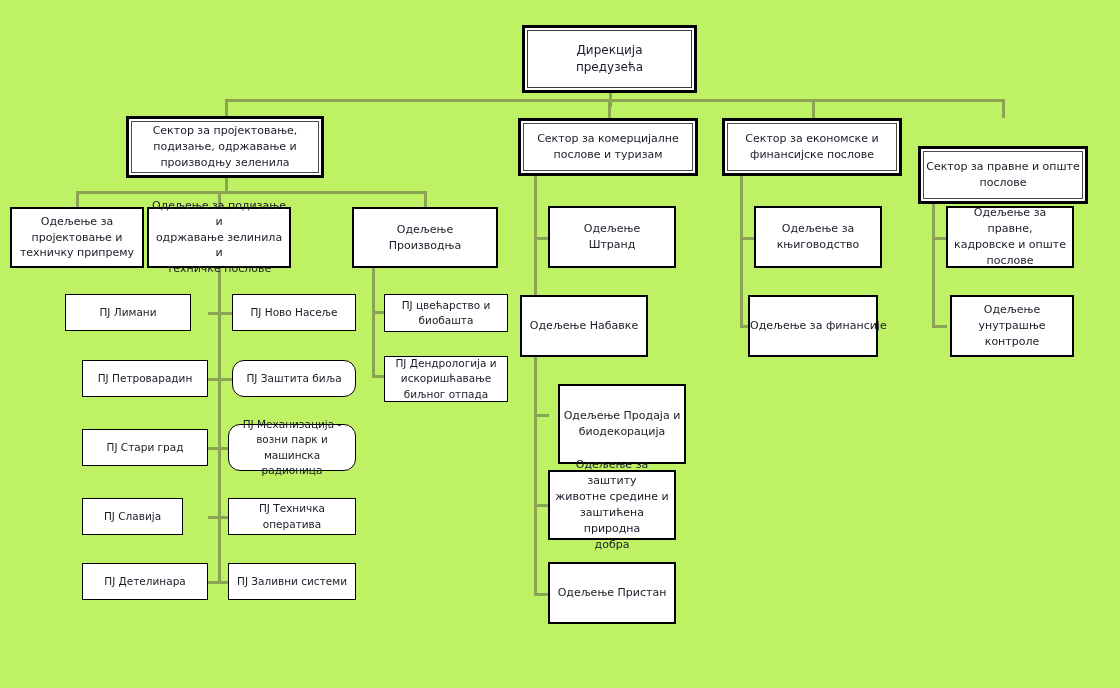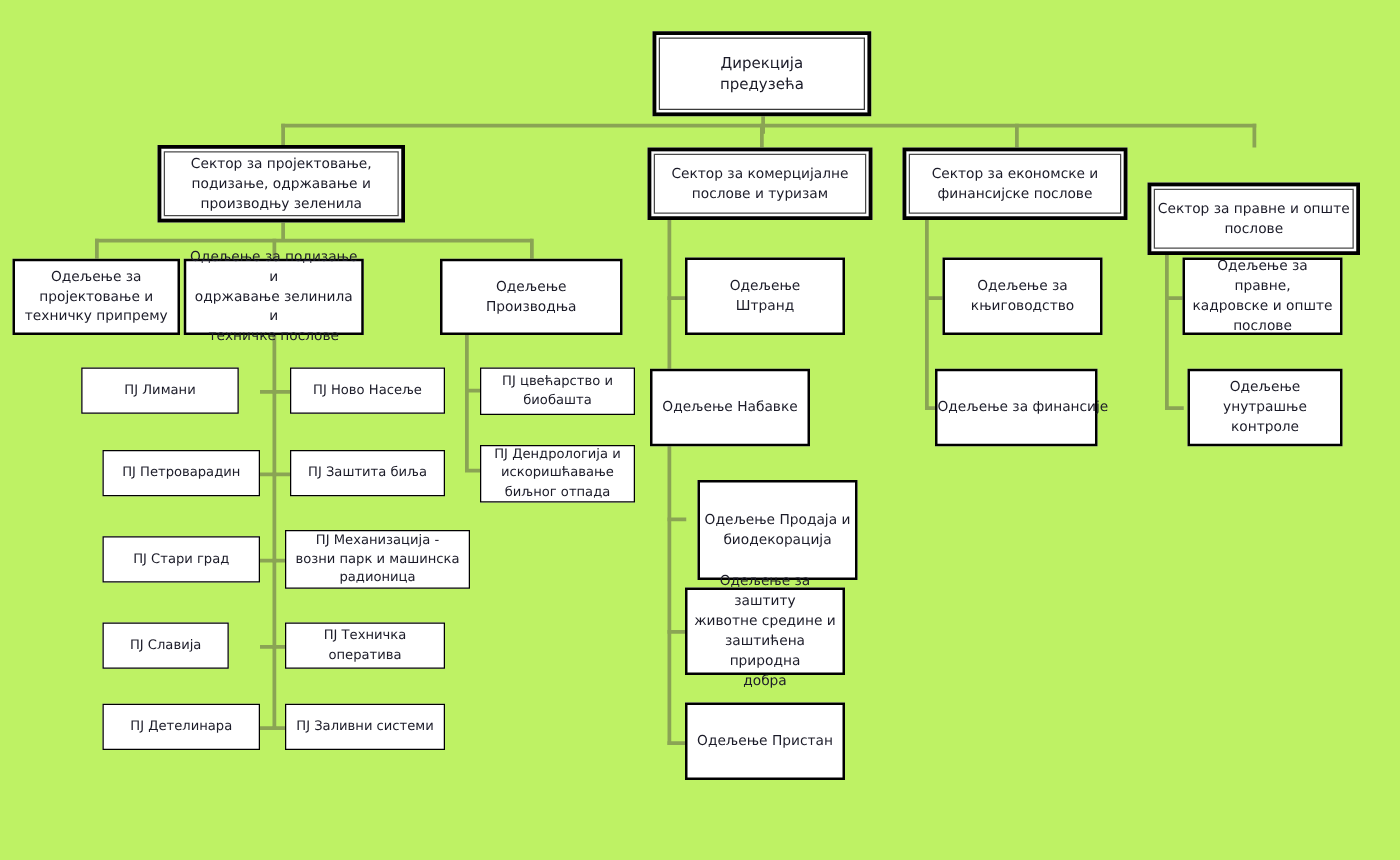--- a/index.html
+++ b/index.html
@@ -208,24 +208,24 @@
   <div class="node lvl-unit" style="left:82px;top:498px;width:101px;height:37px;">
     <span class="txt">ПЈ Славија</span>
   </div>
   <div class="node lvl-unit" style="left:82px;top:563px;width:126px;height:37px;">
     <span class="txt">ПЈ Детелинара</span>
   </div>
 
   <div class="node lvl-unit" style="left:232px;top:294px;width:124px;height:37px;">
     <span class="txt">ПЈ Ново Насеље</span>
   </div>
-  <div class="node lvl-unit" style="left:232px;top:360px;width:124px;height:37px;">
+  <div class="node lvl-unit" style="left:232px;top:360px;width:124px;height:37px;border-radius:12px;">
     <span class="txt">ПЈ Заштита биља</span>
   </div>
-  <div class="node lvl-unit" style="left:228px;top:424px;width:148px;height:47px;">
+  <div class="node lvl-unit" style="left:228px;top:424px;width:128px;height:47px;border-radius:12px;">
     <span class="txt">ПЈ Механизација -
 возни парк и машинска
 радионица</span>
   </div>
   <div class="node lvl-unit" style="left:228px;top:498px;width:128px;height:37px;">
     <span class="txt">ПЈ Техничка оператива</span>
   </div>
   <div class="node lvl-unit" style="left:228px;top:563px;width:128px;height:37px;">
     <span class="txt">ПЈ Заливни системи</span>
   </div>

